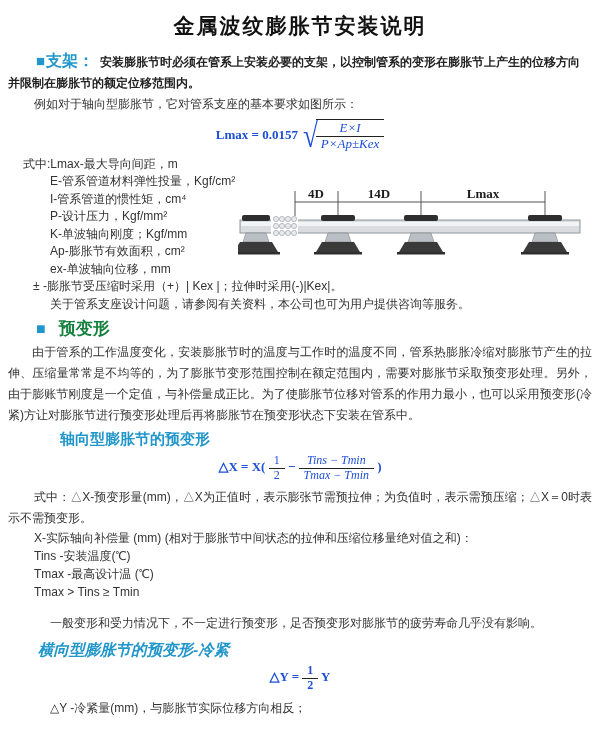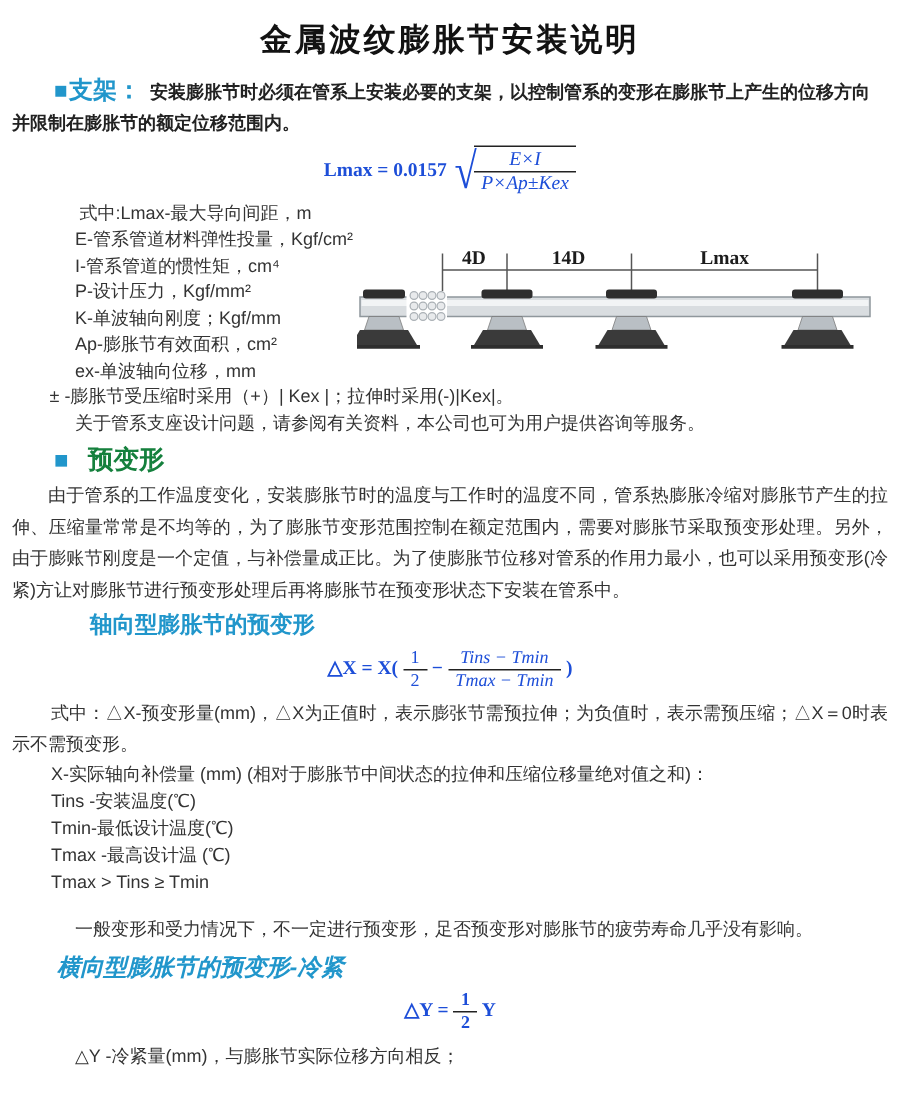--- a/index.html
+++ b/index.html
@@ -30,21 +30,21 @@
   .frac .den { display:block; padding:0 5px; }
   .ital { font-style:italic; }
   .f2 { margin-top:6px; }
   .f2 .frac, .f3 .frac { font-size:12px; }
   .f2 .op { font-weight:bold; }
   .f3 { margin-top:4px; font-weight:bold; }
 
   
   .vars-wrap { position:relative; margin-top:4px; }
   .var-line { line-height:17.5px; white-space:nowrap; }
-  .lv1 { padding-left:53px; }
+  .lv1 { padding-left:23px; }
   .lv1b { padding-left:33px; }
   .lv2 { padding-left:50px; }
   .diagram { position:absolute; top:26px; right:2px; }
 
   .section-h { margin:6px 8px 0; line-height:20px; }
   .section-h .sq-marker { margin-left:28px; font-size:16px; }
   .section-h .sec-title { color:#15803d; font-size:17px; font-weight:bold;margin-left:12px; }
 
   .body-para { margin:2px 8px 0; line-height:21px; text-indent:24px; text-align:justify; }
 
@@ -58,20 +58,21 @@
 </style>
 </head>
 <body>
 
 <div class="page">
 
   <h1 class="title">金属波纹膨胀节安装说明</h1>
 
   <p class="para lead-para"><span class="sq-marker">■</span><span class="sec-label">支架：</span><span class="lead-text">安装膨胀节时必须在管系上安装必要的支架，以控制管系的变形在膨胀节上产生的位移方向并限制在膨胀节的额定位移范围内。</span></p>
 
+  <p class="para example-line">例如对于轴向型膨胀节，它对管系支座的基本要求如图所示：</p>
 
   <div class="formula f1">
     <span class="lhs">Lmax = 0.0157</span>
     <span class="radical">√</span>
     <span class="radicand">
       <span class="frac ital">
         <span class="num">E×I</span>
         <span class="den">P×Ap±Kex</span>
       </span>
     </span>
@@ -173,21 +174,20 @@
       <span class="num">Tins − Tmin</span>
       <span class="den">Tmax − Tmin</span>
     </span>
     <span class="op">)</span>
   </div>
 
   <p class="desc-para">式中：△X-预变形量(mm)，△X为正值时，表示膨张节需预拉伸；为负值时，表示需预压缩；△X＝0时表示不需预变形。</p>
 
   <div class="def-line">X-实际轴向补偿量 (mm) (相对于膨胀节中间状态的拉伸和压缩位移量绝对值之和)：</div>
   <div class="def-line">Tins -安装温度(℃)</div>
-  <div class="def-line">Tmin-最低设计温度(℃)</div>
   <div class="def-line">Tmax -最高设计温 (℃)</div>
   <div class="def-line">Tmax &gt; Tins ≥ Tmin</div>
   <div class="note-line">一般变形和受力情况下，不一定进行预变形，足否预变形对膨胀节的疲劳寿命几乎没有影响。</div>
 
   <div class="sub-h2">横向型膨胀节的预变形-冷紧</div>
 
   <div class="formula f3">
     <span>△Y =</span>
     <span class="frac">
       <span class="num">1</span>

